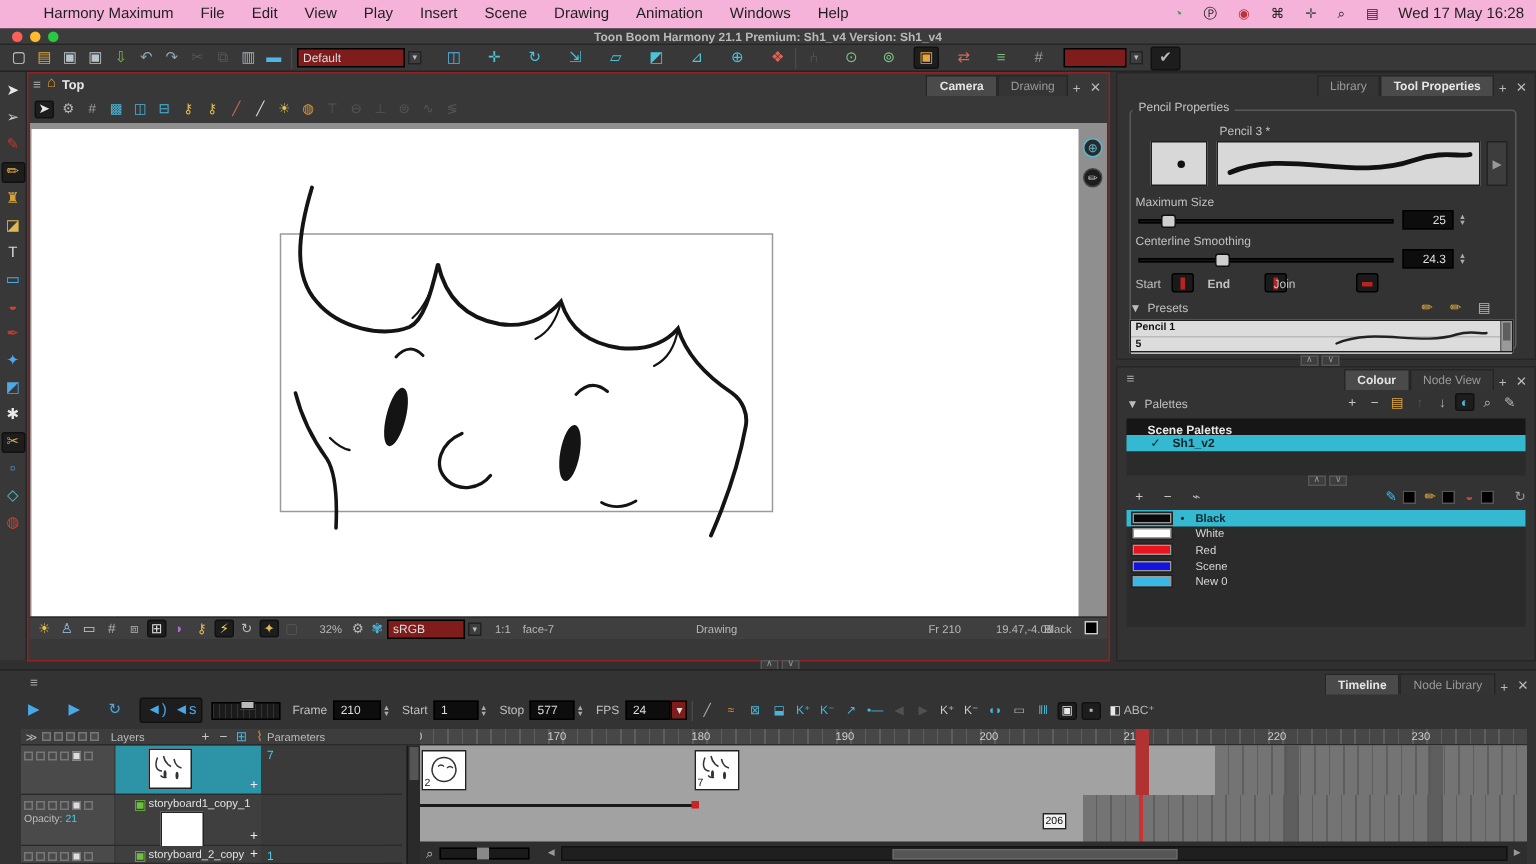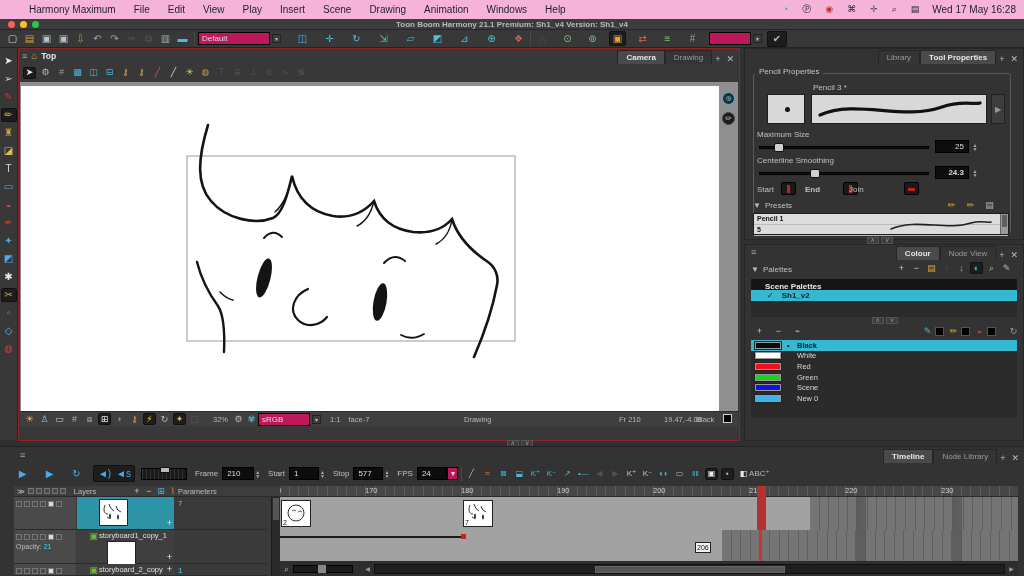--- a/index.html
+++ b/index.html
@@ -18,21 +18,21 @@
   #menubar .apple{font-size:11px;padding:0 6px;}
   #menubar .spacer{flex:1;}
   #menubar .st{padding:0 7px;font-size:9px;color:#222;}
   #menubar .clock{font-size:10px;padding-left:6px;}
   
   #titlebar{left:0;top:19px;width:1024px;height:11px;background:#3c3c3c;border-bottom:1px solid #262626;}
   .tl{width:7px;height:7px;border-radius:50%;position:absolute;top:2px;}
   #title-text{position:absolute;left:0;right:0;top:1px;text-align:center;font-size:8px;font-weight:bold;color:#b9b9b9;}
   
   #maintoolbar{left:0;top:30px;width:1024px;height:18px;background:#383838;border-bottom:1px solid #232323;display:flex;align-items:center;padding:0 4px;}
-  .dropdown{background:#be185d;border:1px solid #000;color:#ddd;height:13px;display:inline-flex;align-items:center;font-size:8px;padding:0 3px;position:relative;}
+  .dropdown{background:#7f1d1d;border:1px solid #000;color:#ddd;height:13px;display:inline-flex;align-items:center;font-size:8px;padding:0 3px;position:relative;}
   .dropdown .arrowbox{margin-left:4px;background:#3d3d3d;border:1px solid #222;width:9px;height:9px;display:inline-flex;align-items:center;justify-content:center;font-size:6px;color:#bbb;}
   
   #toolcol{left:0;top:48px;width:18px;height:392px;background:#383838;border-right:1px solid #262626;display:flex;flex-direction:column;align-items:center;padding-top:6px;gap:5px;}
   #toolcol .ico{width:16px;height:14px;}
   
   #camerapanel{left:18px;top:48px;width:722px;height:393px;background:#383838;border:1px solid #8e2323;}
   .tabbar{position:absolute;right:2px;top:1px;display:flex;align-items:flex-end;height:14px;}
   .tab{padding:2px 8px 2px;font-size:8px;color:#9a9a9a;background:#343434;border:1px solid #262626;border-bottom:none;}
   .tab.active{background:#4a4a4a;color:#e6e6e6;font-weight:bold;}
   .tabplus{font-size:9px;color:#bbb;padding:0 3px;}
@@ -330,21 +330,21 @@
     <span class="valuebox" style="left:190px;top:91px;">25</span>
     <span class="spin" style="left:226px;top:91px;">
         <span>▲</span>
         <span>▼</span>
       </span>
     
     <span class="lbl" style="left:12px;top:107px;">Centerline Smoothing</span>
     <div class="slider-track" style="left:14px;top:123px;width:170px;">
         <span class="slider-handle" style="left:50px;"></span>
       </div>
-    <span class="valuebox" style="left:190px;top:117px;font-weight:bold;">24.3</span>
+    <span class="valuebox" style="left:190px;top:117px;">24.3</span>
     <span class="spin" style="left:226px;top:117px;">
         <span>▲</span>
         <span>▼</span>
       </span>
     
     <span class="lbl" style="left:12px;top:136px;">Start</span>
     <span class="capbox abs" style="left:36px;top:133px;"></span>
     <span class="lbl" style="left:60px;top:136px;font-weight:bold;">End</span>
     <span class="capbox abs" style="left:80px;top:133px;"></span>
     <span class="lbl" style="left:104px;top:136px;">Join</span>
@@ -450,25 +450,20 @@
             <span style="width:4px"></span>
             <span>White</span>
           </div>
 
           <div class="clr-row">
             <span class="clr-sw" style="background: rgb(232, 19, 28);"></span>
             <span style="width:4px"></span>
             <span>Red</span>
           </div>
 
-          <div class="clr-row">
-            <span class="clr-sw" style="background: rgb(20, 212, 20);"></span>
-            <span style="width:4px"></span>
-            <span>Green</span>
-          </div>
 
           <div class="clr-row">
             <span class="clr-sw" style="background: rgb(20, 20, 224);"></span>
             <span style="width:4px"></span>
             <span>Scene</span>
           </div>
 
 
           <div class="clr-row">
             <span class="clr-sw" style="background: rgb(57, 184, 232);"></span>

